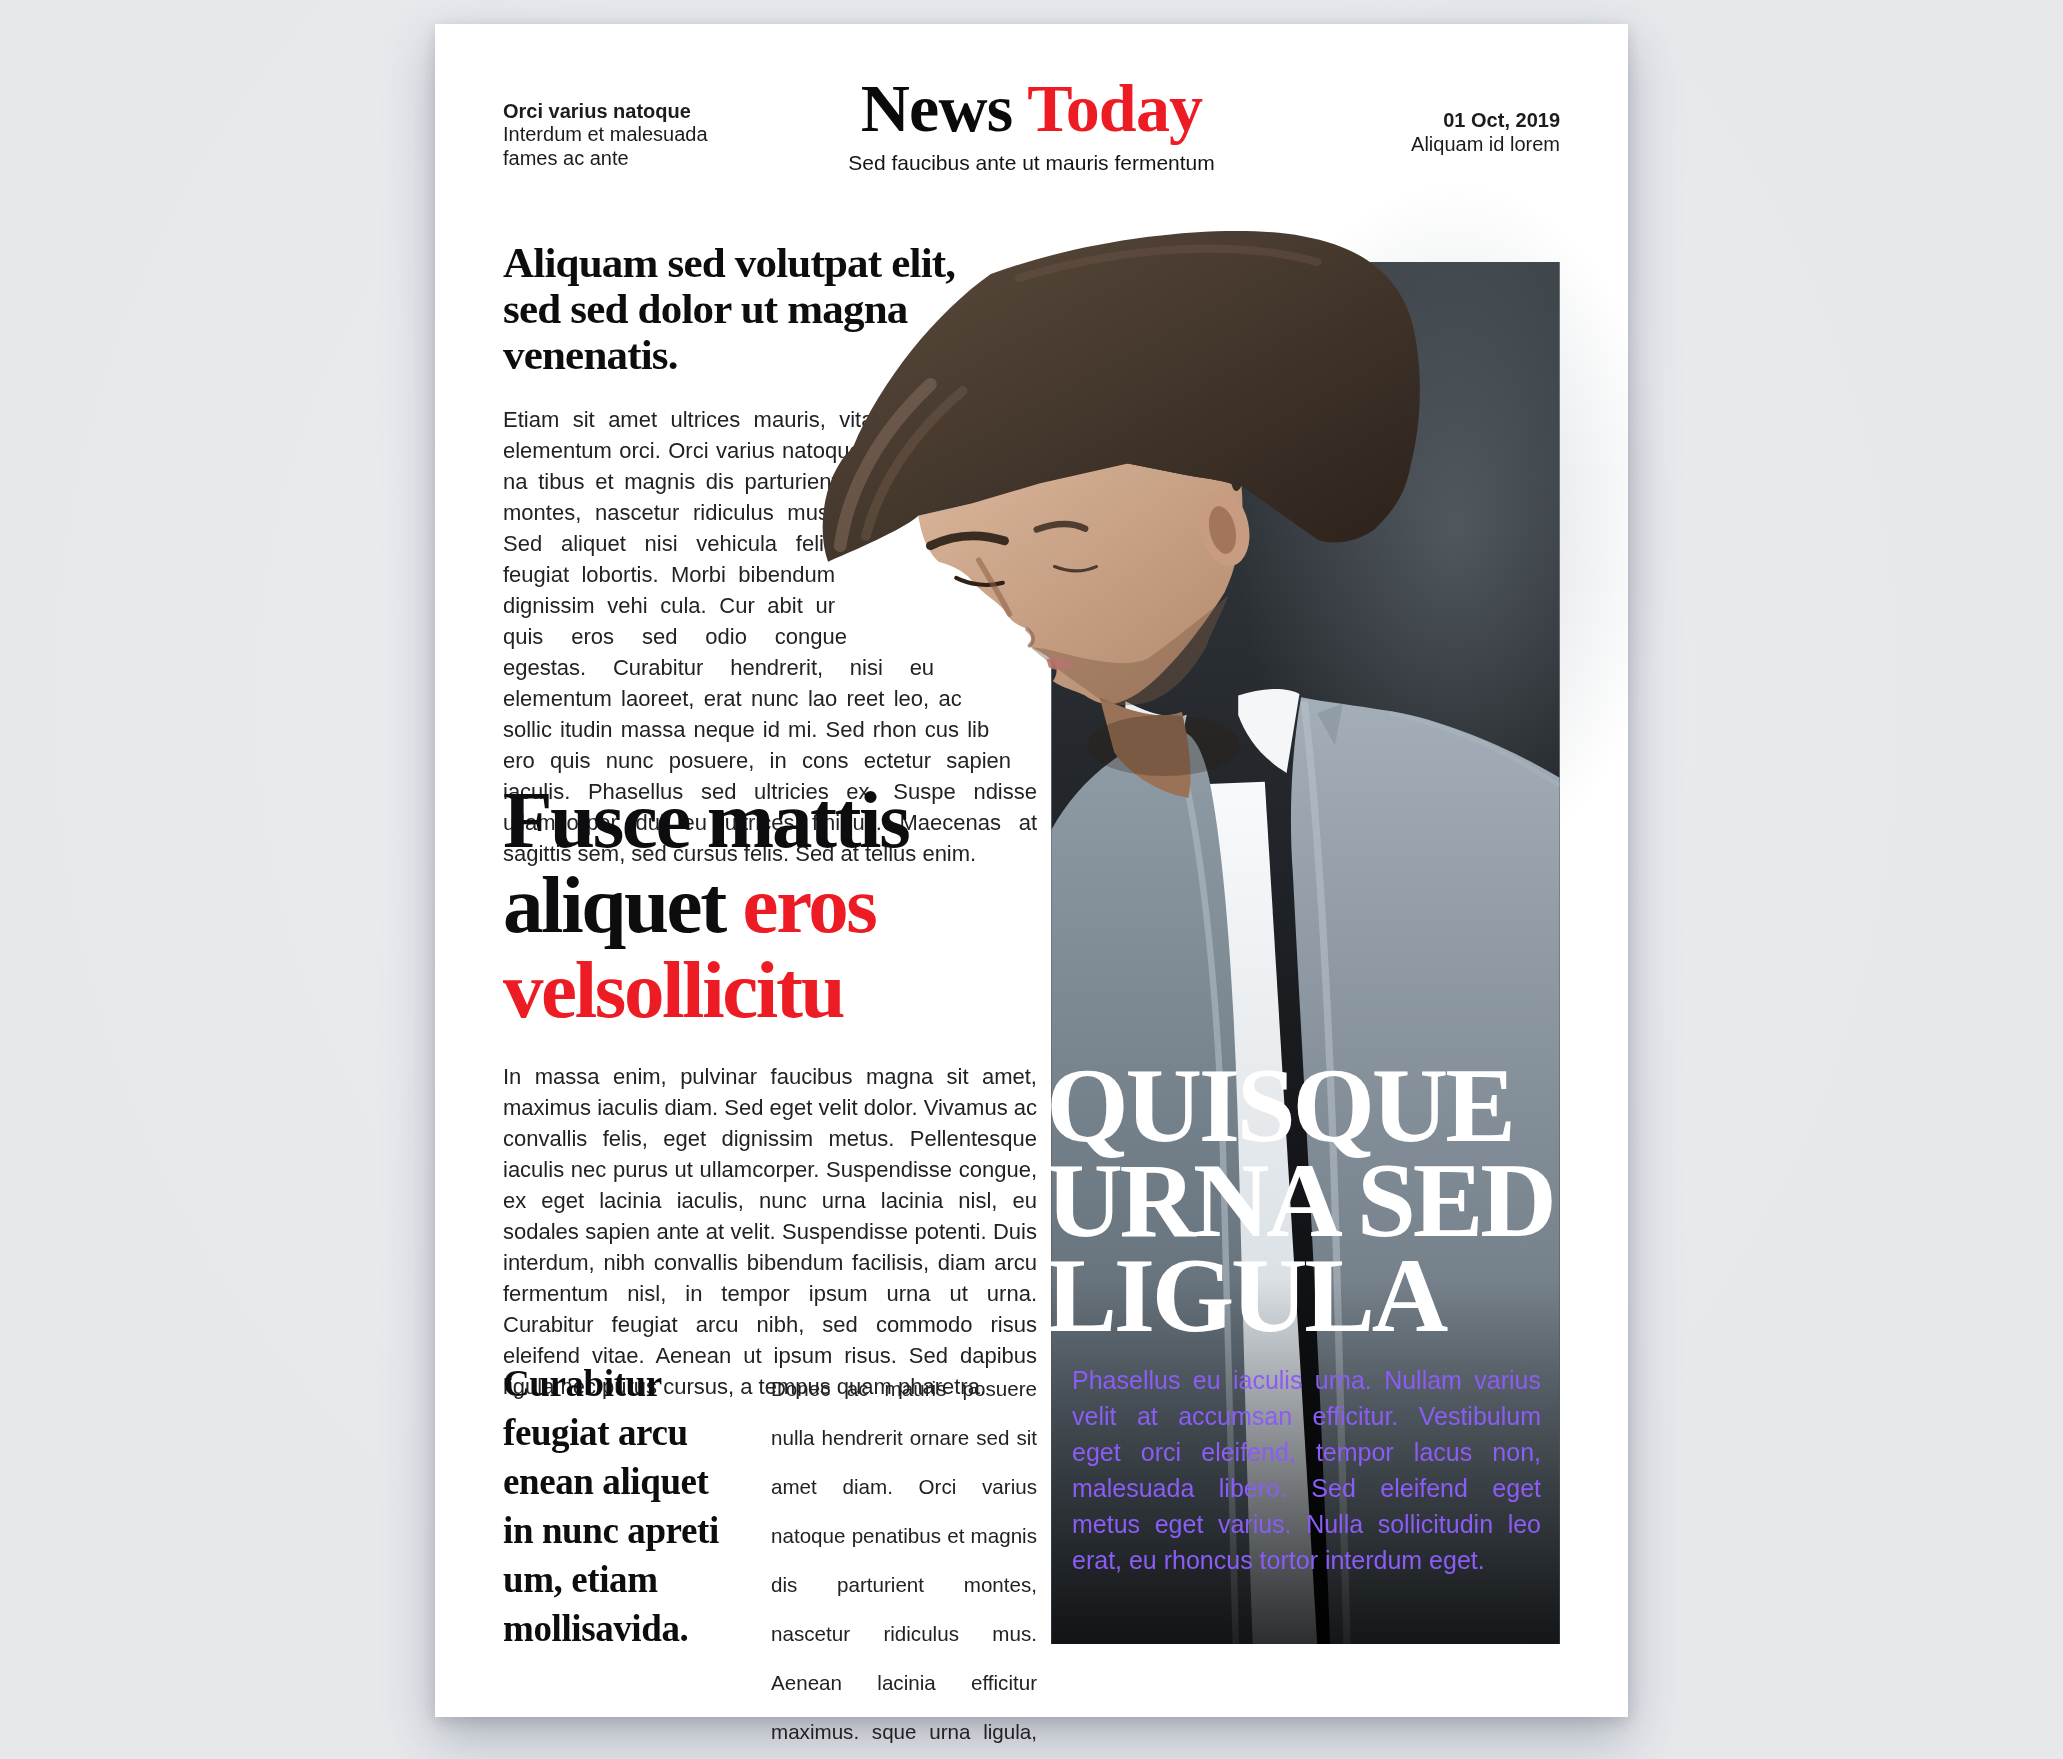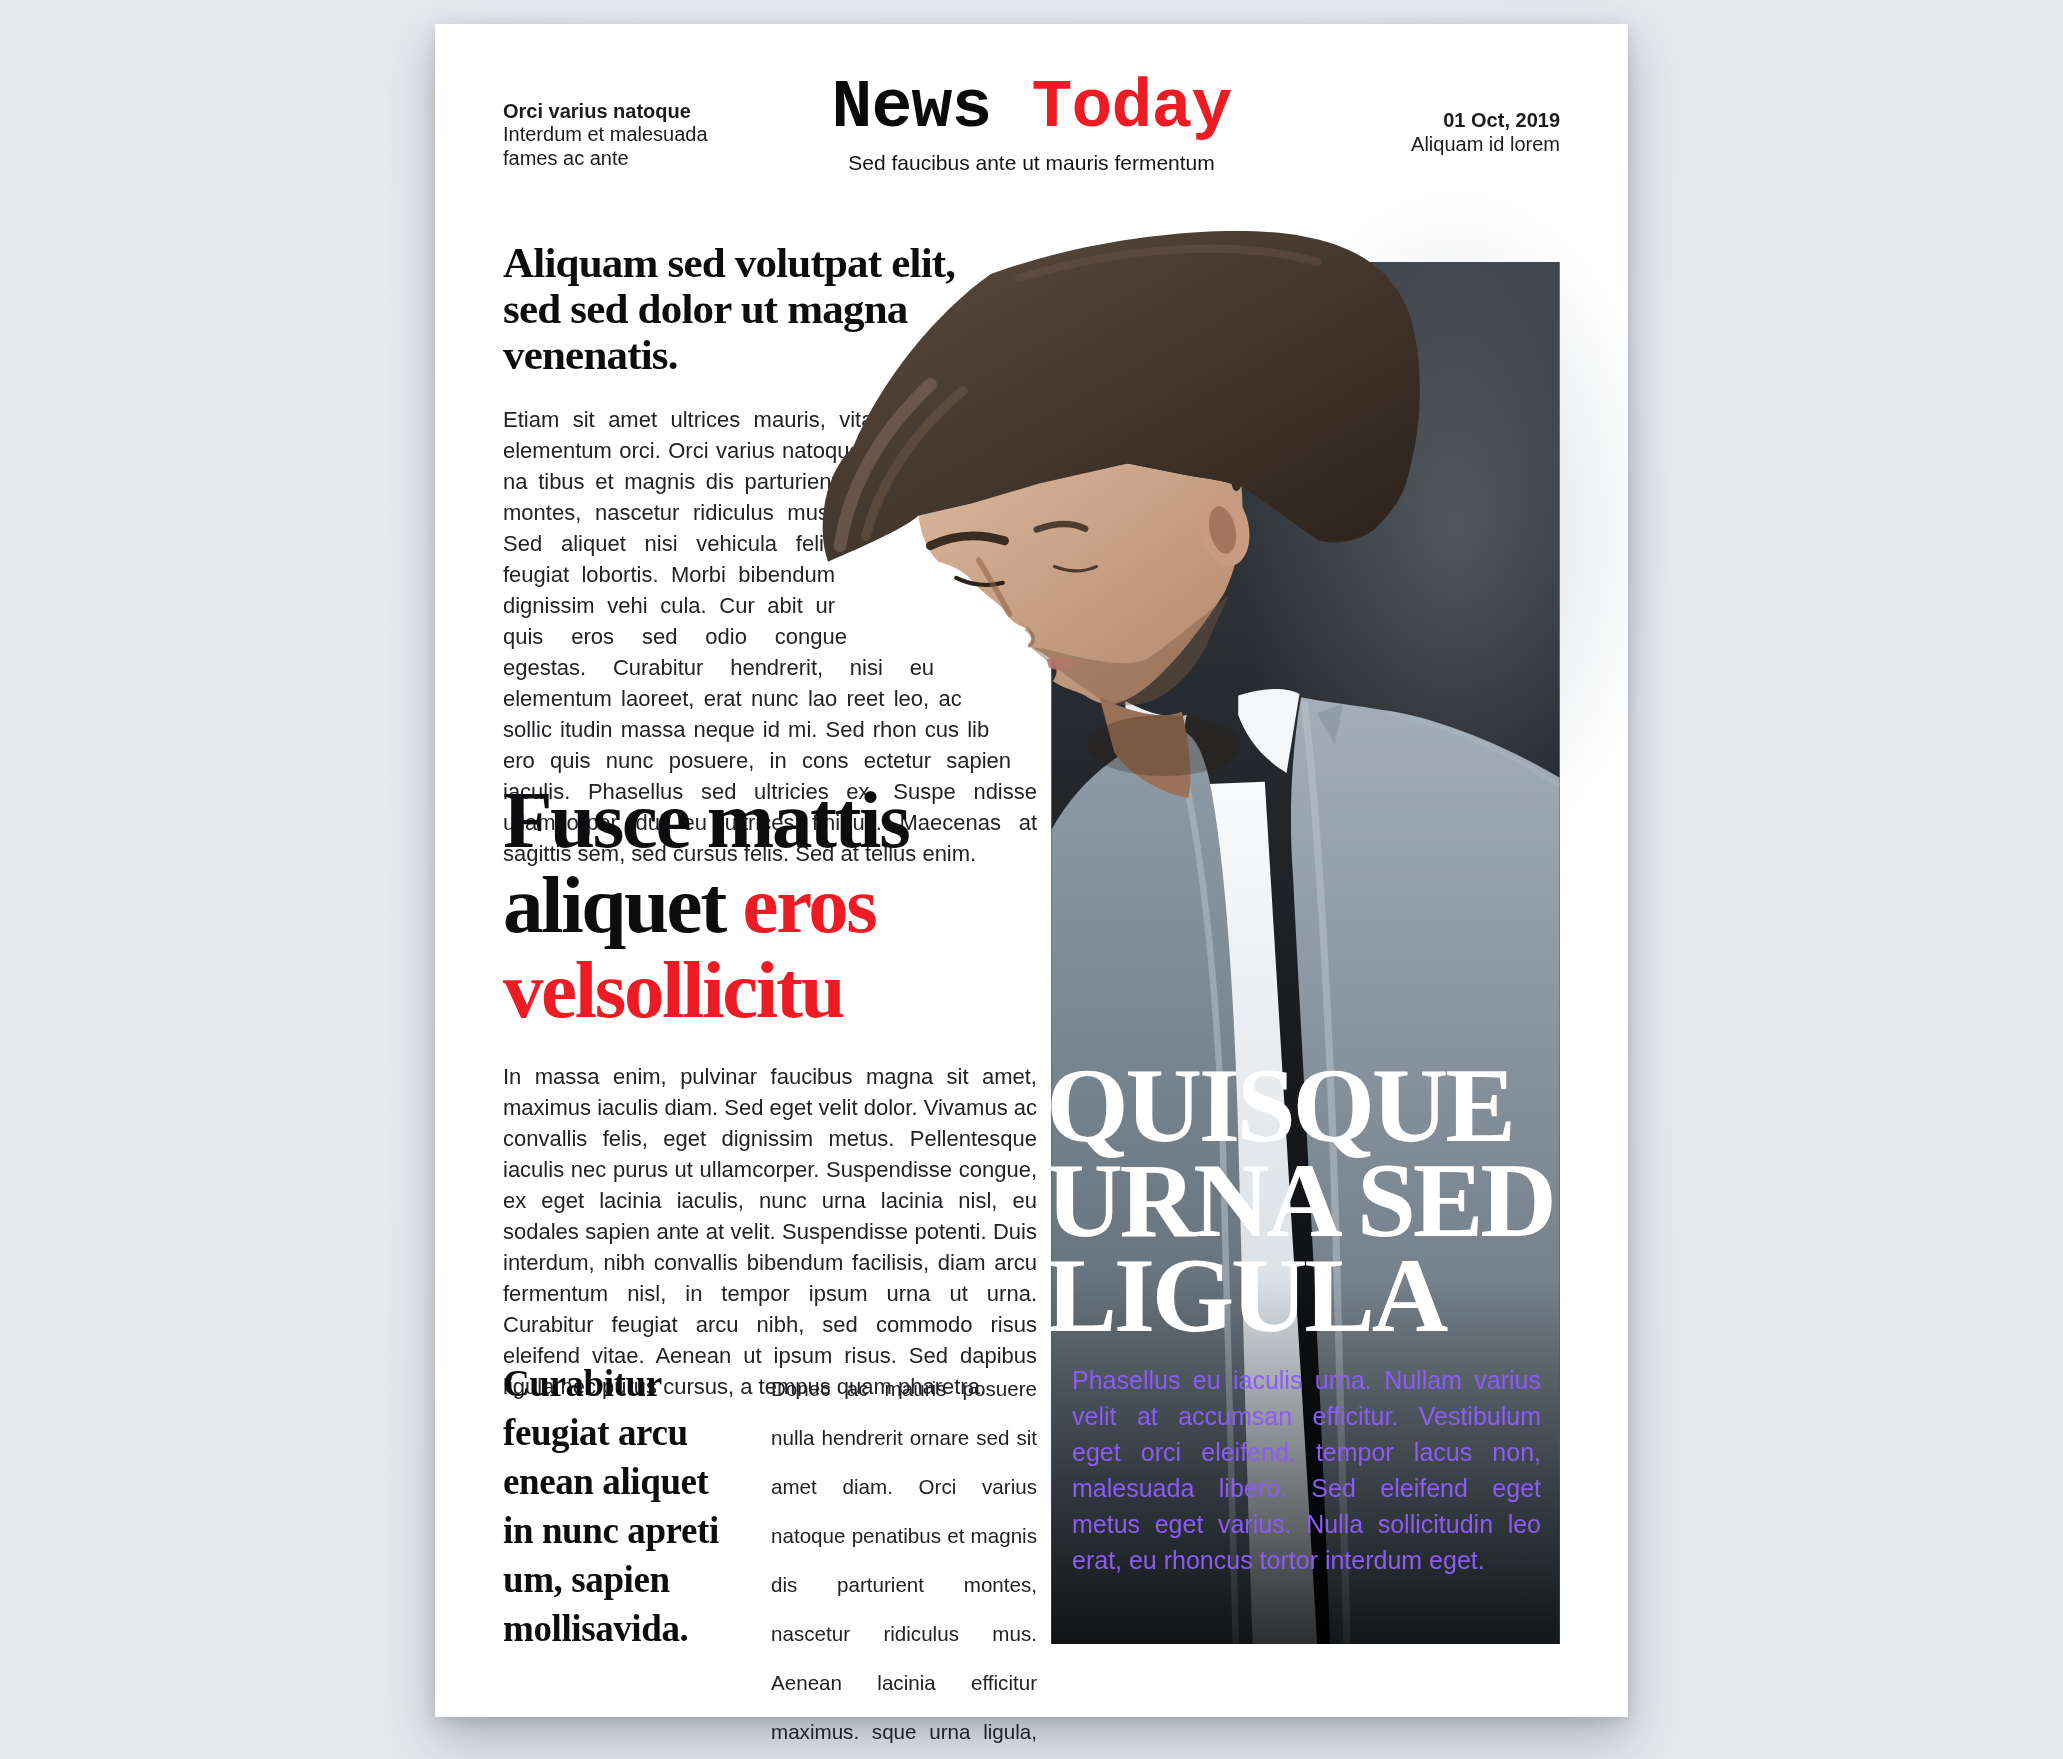--- a/index.html
+++ b/index.html
@@ -13,21 +13,21 @@
   .canvas{position:relative;width:1952px;height:1760px;background:
       radial-gradient(ellipse at 50% 40%, #eceef2 0%, var(--desk) 70%);}
   .page{position:absolute;left:435px;top:24px;width:1193px;height:1693px;
     background:var(--paper);
     box-shadow:0 21px 48px rgba(45,55,75,.30), 0 4px 13px rgba(45,55,75,.16);}
 
   
   .mast-left{position:absolute;left:68px;top:76px;font-size:20px;line-height:23.4px;color:#1c1c1e;}
   .mast-left .b{font-weight:bold;}
   .mast-center{position:absolute;left:0;right:0;top:47px;text-align:center;}
-  .title{font-family:Liberation Mono, monospace;font-weight:bold;font-size:68px;line-height:74px;
+  .title{font-family:Liberation Serif, serif;font-weight:bold;font-size:68px;line-height:74px;
     letter-spacing:-0.8px;color:#0a0a0c;}
   .title .red{color:var(--accent);}
   .subtitle{margin-top:6.4px;font-size:21px;color:#141416;}
   .mast-right{position:absolute;right:68px;top:84px;text-align:right;font-size:20px;line-height:24px;color:#1c1c1e;}
   .mast-right .b{font-weight:bold;}
 
   
   .hline{white-space:nowrap;}
   .h1{position:absolute;left:68px;top:216px;font-family:var(--serif);font-weight:bold;
     font-size:43px;line-height:46px;letter-spacing:-0.8px;color:#0d0d0f;}
@@ -91,21 +91,21 @@
       <div class="hline"><span>aliquet </span><span class="red">eros</span></div>
       <div class="hline"><span></span><span class="red">velsollicitu</span></div>
     </div>
     <div class="copy p2">In massa enim, pulvinar faucibus magna sit amet, maximus iaculis diam. Sed eget velit dolor. Vivamus ac convallis felis, eget dignissim metus. Pellentesque iaculis nec purus ut ullamcorper. Suspendisse congue, ex eget lacinia iaculis, nunc urna lacinia nisl, eu sodales sapien ante at velit. Suspendisse potenti. Duis interdum, nibh convallis bibendum facilisis, diam arcu fermentum nisl, in tempor ipsum urna ut urna. Curabitur feugiat arcu nibh, sed commodo risus eleifend vitae. Aenean ut ipsum risus. Sed dapibus ligula nec purus cursus, a tempus quam pharetra.</div>
 
     <div class="h3">
       <div class="hline">Curabitur</div>
       <div class="hline">feugiat arcu</div>
       <div class="hline">enean aliquet</div>
       <div class="hline">in nunc apreti</div>
-      <div class="hline">um, sapien</div>
+      <div class="hline">um, etiam</div>
       <div class="hline">mollisavida.</div>
     </div>
     <div class="copy p3">Donec ac mauris posuere nulla hendrerit ornare sed sit amet diam. Orci varius natoque penatibus et magnis dis parturient montes, nascetur ridiculus mus. Aenean lacinia efficitur maximus. sque urna ligula, vestibulum eget blandit at endum laoreet in ut velit.</div>
 
     <div class="photo">
       <svg class="photo-art" viewBox="0 0 631 1715" xmlns="http://www.w3.org/2000/svg">
         <defs>
           <clipPath id="photoClip">
               <rect x="0" y="0" width="631" height="1715"></rect>
             </clipPath>

